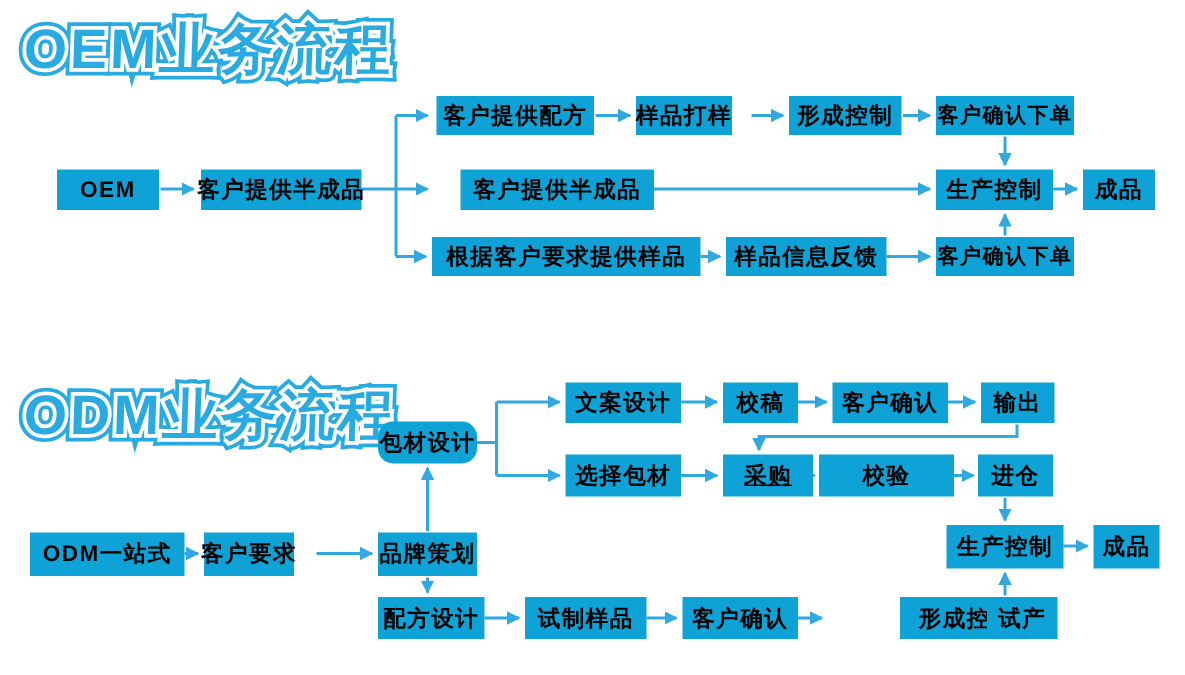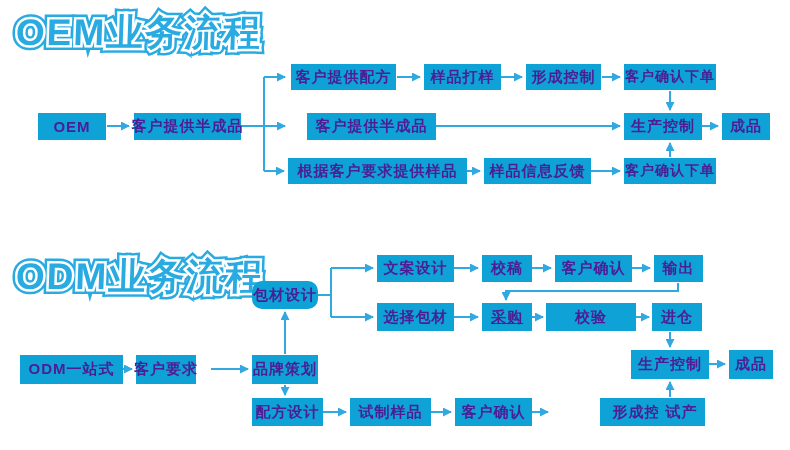--- a/index.html
+++ b/index.html
@@ -7,21 +7,21 @@
     position:relative;
     width:790px;height:450px;
     background:#ffffff;
     font-family:"Liberation Sans","DejaVu Sans",sans-serif;
     overflow:hidden;
   }
   
   .node{
     position:absolute;
     background:#0ea2d6;
-    color:#4c1d95;
+    color:#000000;
     font-weight:bold;
     font-size:15px;
     display:flex;
     align-items:center;
     justify-content:center;
     white-space:nowrap;
     letter-spacing:1px;
     box-sizing:border-box;
   }
   
@@ -98,21 +98,21 @@
 
   <div class="bubble-title" style="left:16px;top:8px;">
     <span class="t-outer">OEM业务流程</span>
     <span class="t-mid">OEM业务流程</span>
     <span class="t-fill">OEM业务流程</span>
   </div>
 
   <div class="node" style="left:38px;top:113px;width:68px;height:27px;">OEM</div>
   <div class="node" style="left:134px;top:113px;width:107px;height:27px;">客户提供半成品</div>
   <div class="node" style="left:291px;top:64px;width:105px;height:26px;">客户提供配方</div>
-  <div class="node" style="left:424px;top:64px;width:77px;height:26px;text-align:right;">样品打样</div>
+  <div class="node" style="left:424px;top:64px;width:64px;height:26px;text-align:right;">样品打样</div>
   <div class="node" style="left:526px;top:64px;width:75px;height:26px;">形成控制</div>
   <div class="node" style="left:624px;top:64px;width:92px;height:26px;font-size:14px;">客户确认下单</div>
   <div class="node" style="left:307px;top:113px;width:129px;height:27px;">客户提供半成品</div>
   <div class="node" style="left:624px;top:113px;width:78px;height:27px;">生产控制</div>
   <div class="node" style="left:722px;top:113px;width:48px;height:27px;">成品</div>
   <div class="node" style="left:288px;top:158px;width:179px;height:26px;">根据客户要求提供样品</div>
   <div class="node" style="left:484px;top:158px;width:107px;height:26px;">样品信息反馈</div>
   <div class="node" style="left:624px;top:158px;width:92px;height:26px;font-size:14px;">客户确认下单</div>
 
   <div class="bubble-title" style="left:16px;top:252px;">
@@ -123,21 +123,21 @@
 
   <div class="node" style="left:20px;top:355px;width:103px;height:29px;">ODM一站式</div>
   <div class="node" style="left:136px;top:355px;width:60px;height:29px;text-align:center;">客户要求</div>
   <div class="node" style="left:252px;top:355px;width:66px;height:29px;">品牌策划</div>
   <div class="node" style="left:252px;top:281px;width:66px;height:28px;border-radius:10px;">包材设计</div>
   <div class="node" style="left:377px;top:255px;width:77px;height:27px;">文案设计</div>
   <div class="node" style="left:482px;top:255px;width:50px;height:27px;">校稿</div>
   <div class="node" style="left:555px;top:255px;width:77px;height:27px;">客户确认</div>
   <div class="node" style="left:654px;top:255px;width:49px;height:27px;">输出</div>
   <div class="node" style="left:377px;top:303px;width:77px;height:28px;">选择包材</div>
-  <div class="node" style="left:482px;top:303px;width:50px;height:28px;text-decoration:underline;">采购</div>
+  <div class="node" style="left:482px;top:303px;width:60px;height:28px;text-decoration:underline;">采购</div>
   <div class="node" style="left:546px;top:303px;width:90px;height:28px;">校验</div>
   <div class="node" style="left:652px;top:303px;width:50px;height:28px;">进仓</div>
   <div class="node" style="left:631px;top:350px;width:78px;height:29px;">生产控制</div>
   <div class="node" style="left:729px;top:350px;width:44px;height:29px;">成品</div>
   <div class="node" style="left:252px;top:398px;width:71px;height:28px;">配方设计</div>
   <div class="node" style="left:350px;top:398px;width:81px;height:28px;text-align:right;">试制样品</div>
   <div class="node" style="left:455px;top:398px;width:77px;height:28px;">客户确认</div>
   <div class="node" style="left:552px;top:398px;width:89px;height:28px;margin-left:48px;">形成控制</div>
   <div class="node" style="left:658px;top:398px;width:47px;height:28px;">试产</div>
 

